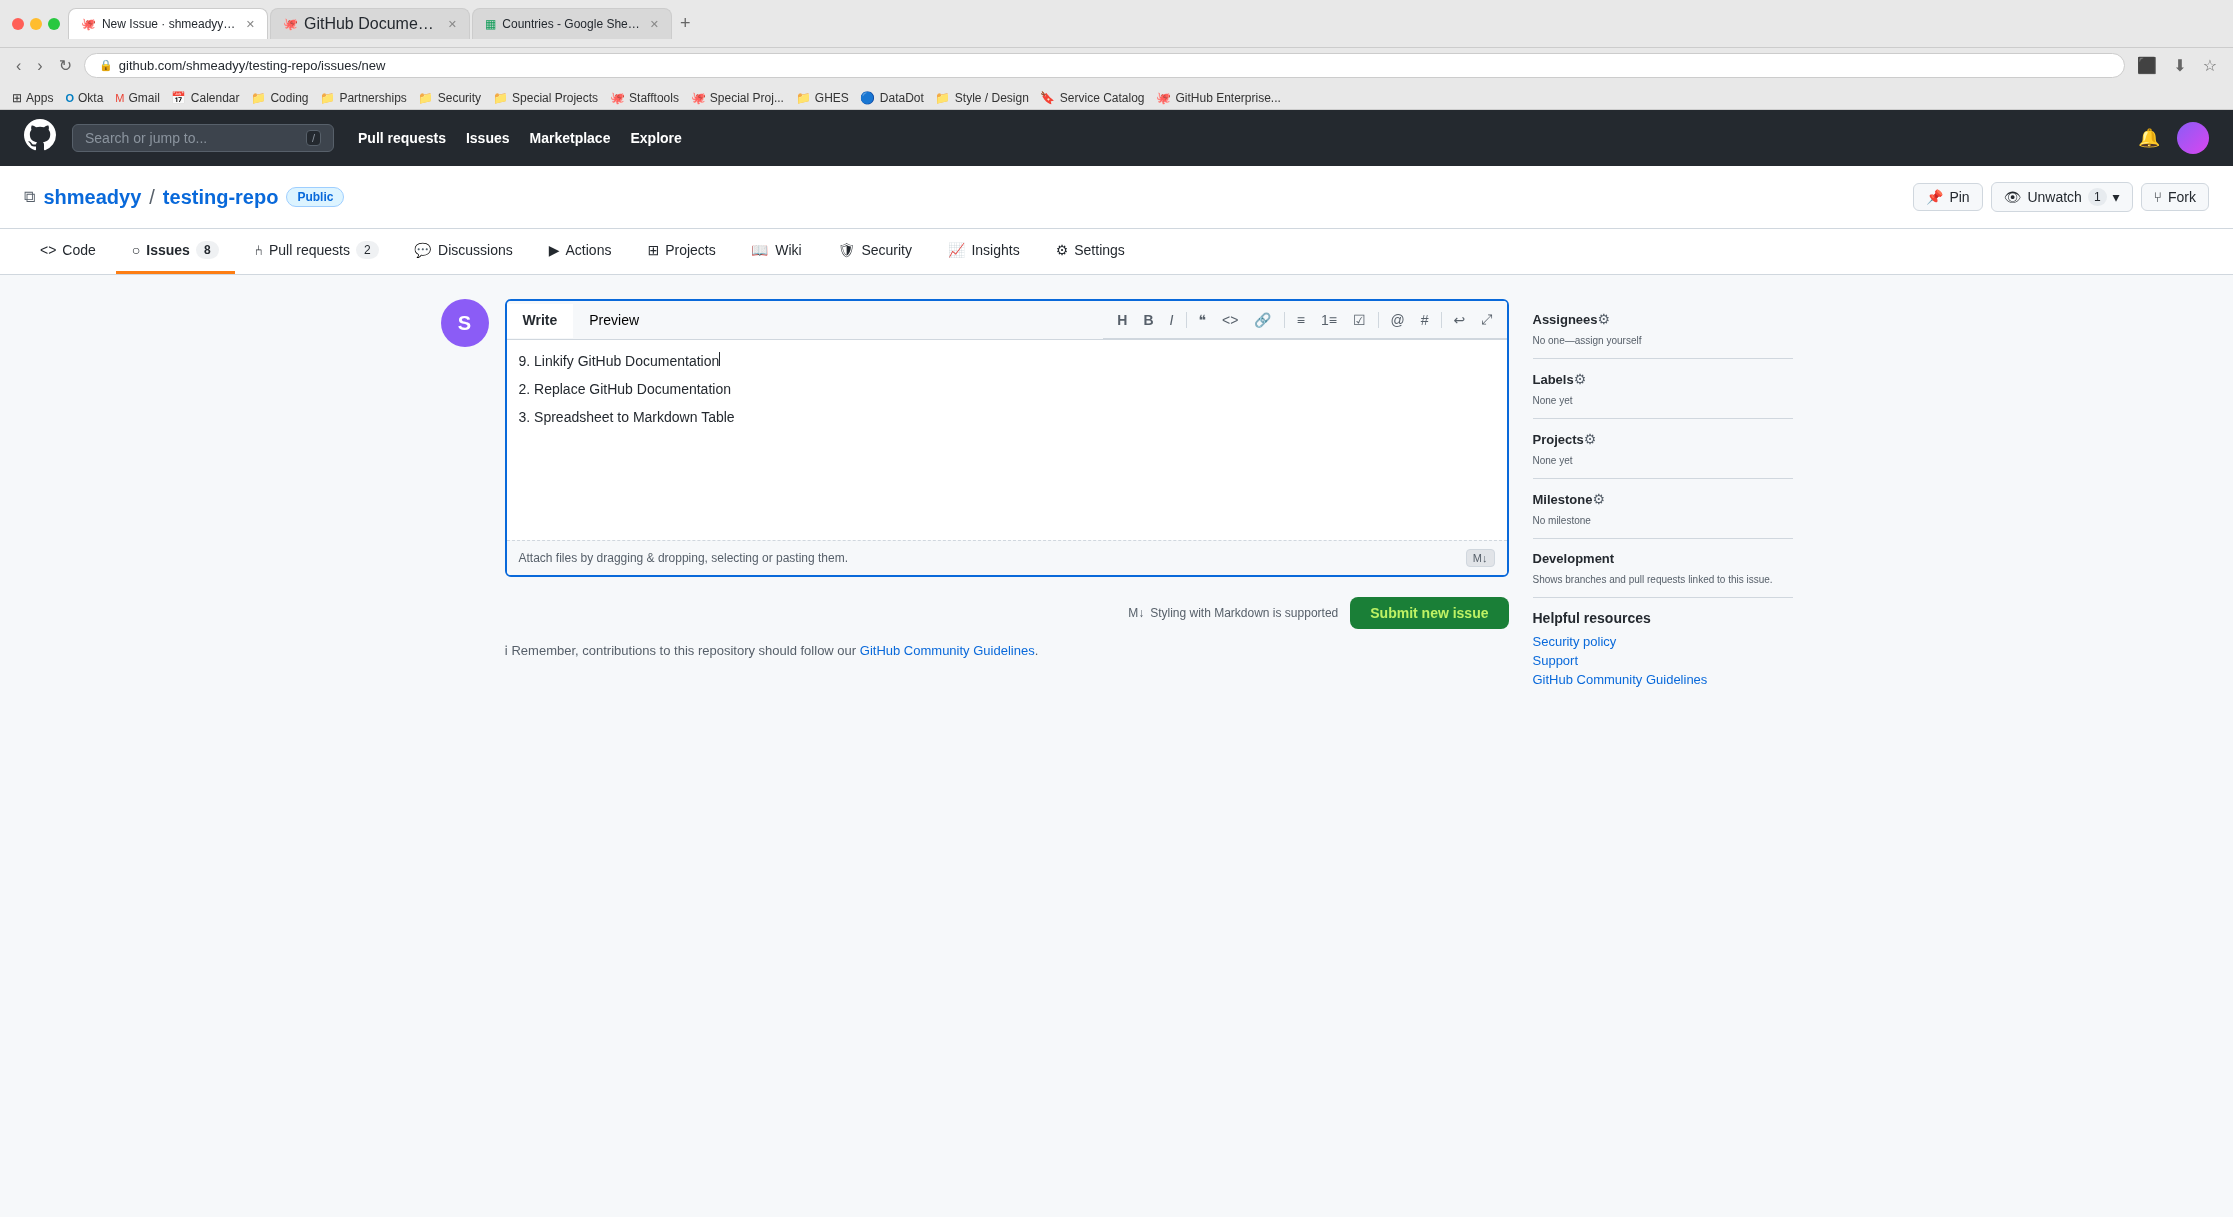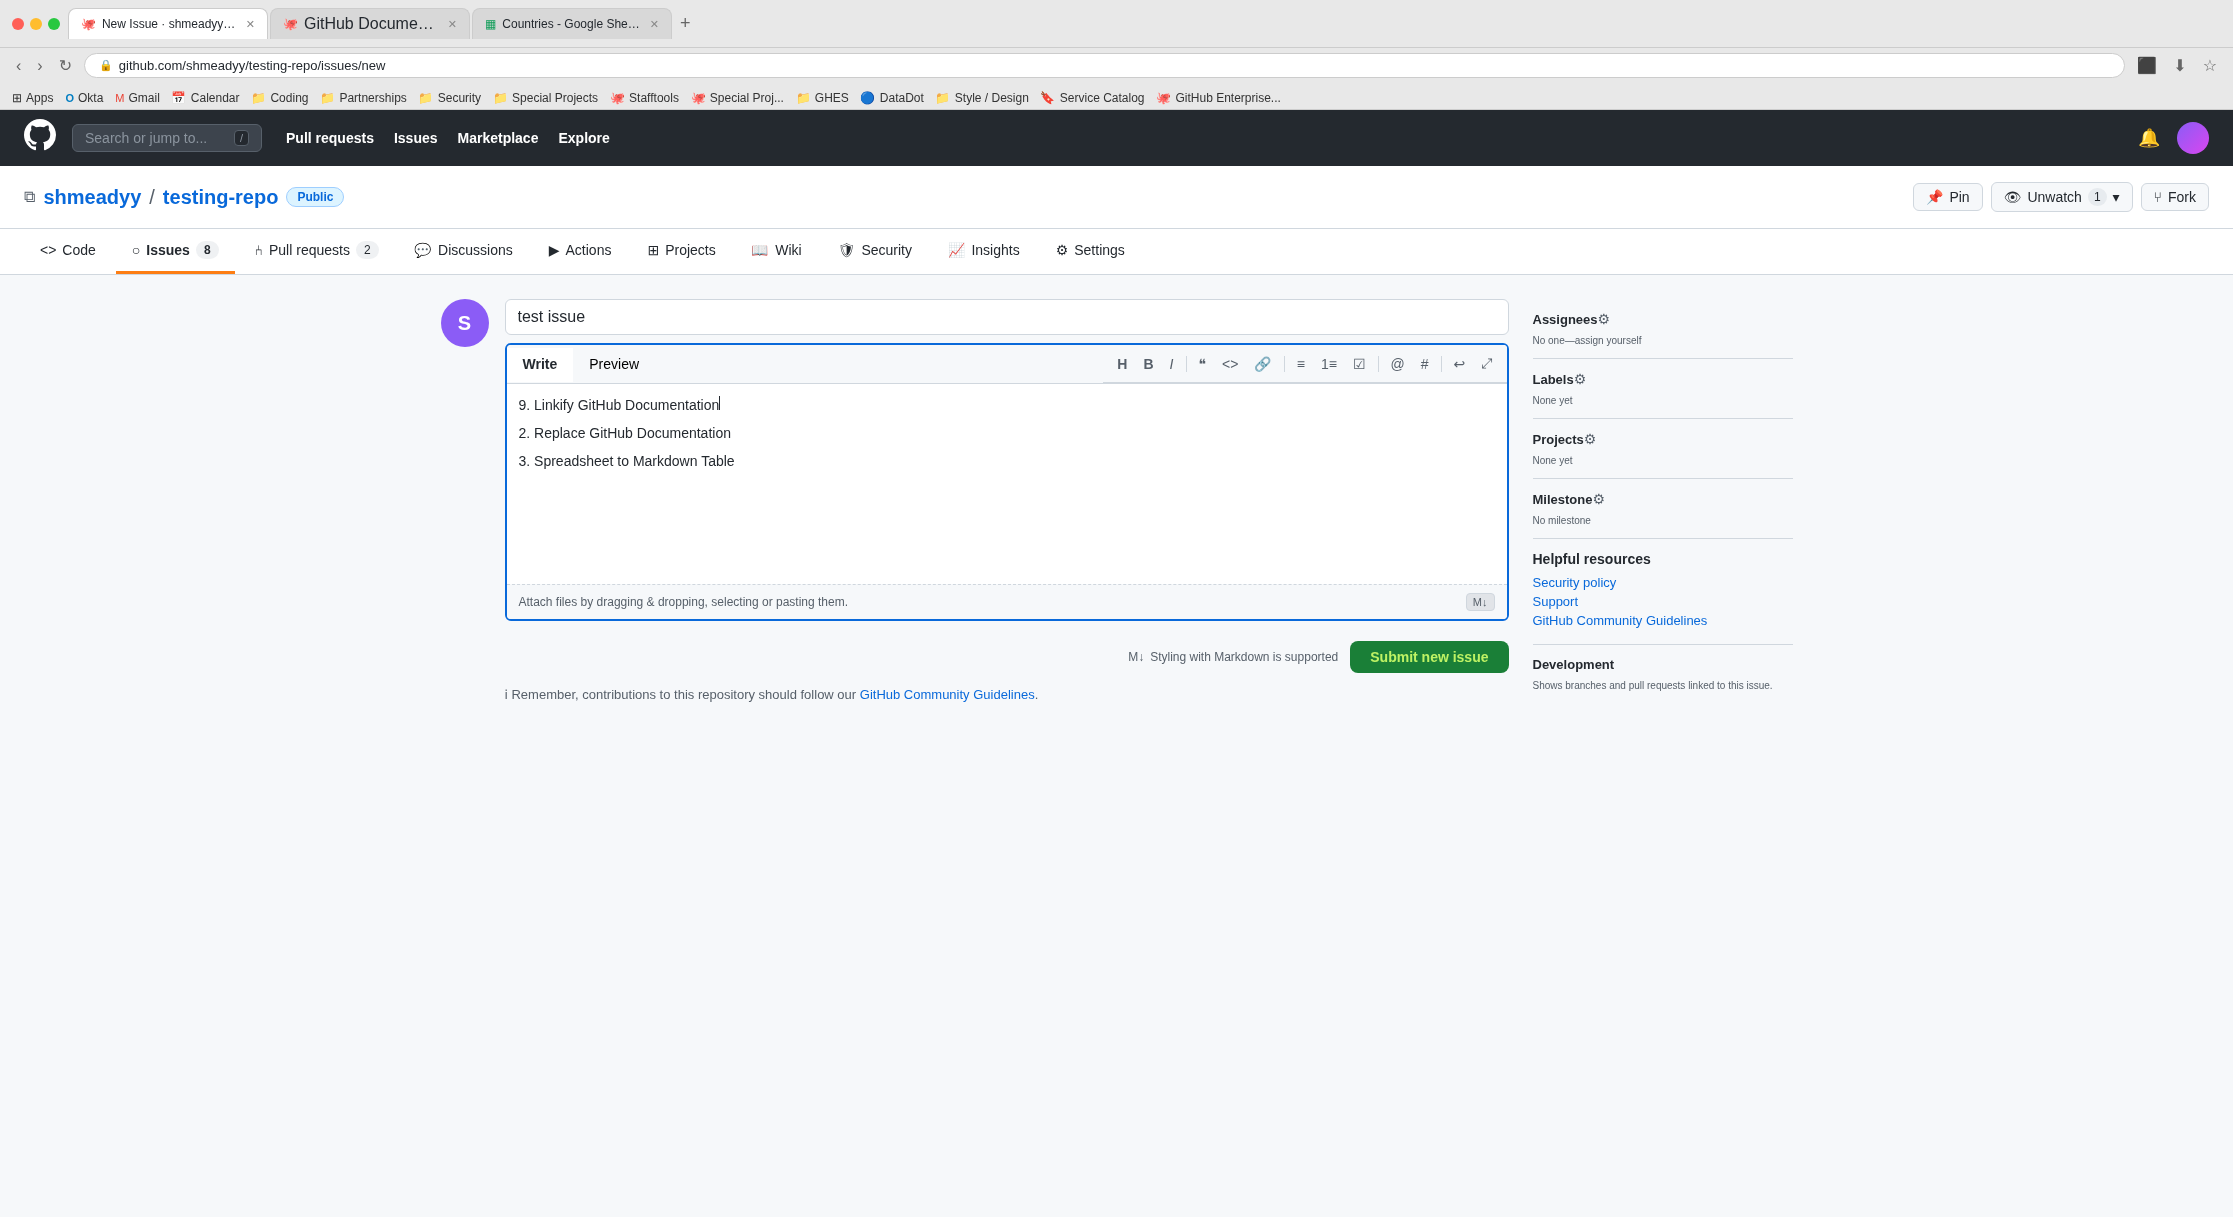--- a/index.html
+++ b/index.html
@@ -21,21 +21,21 @@
     .address-bar-row { background: #e8e8e8; padding: 4px 12px 8px; display: flex; align-items: center; gap: 8px; }
     .nav-btn { background: none; border: none; color: #666; cursor: pointer; font-size: 16px; padding: 4px; }
     .address-bar { flex: 1; background: #fff; border: 1px solid #ccc; border-radius: 20px; padding: 4px 14px; font-size: 13px; display: flex; align-items: center; gap: 6px; }
     .address-bar .lock { color: #666; font-size: 11px; }
     .bookmarks-bar { background: #e8e8e8; padding: 4px 12px; display: flex; gap: 12px; align-items: center; border-bottom: 1px solid #ccc; font-size: 12px; overflow: hidden; }
     .bookmark-item { display: flex; align-items: center; gap: 4px; cursor: pointer; white-space: nowrap; color: #333; }
 
     
     .gh-header { background: #24292f; padding: 0 24px; display: flex; align-items: center; gap: 16px; height: 56px; }
     .gh-logo { color: white; font-size: 24px; cursor: pointer; }
-    .gh-search { background: #3d444d; border: 1px solid #57606a; border-radius: 6px; padding: 5px 12px; color: #8b949e; font-size: 14px; width: 190px; display: flex; align-items: center; justify-content: space-between; cursor: pointer; }
+    .gh-search { background: #3d444d; border: 1px solid #57606a; border-radius: 6px; padding: 5px 12px; color: #8b949e; font-size: 14px; width: 262px; display: flex; align-items: center; justify-content: space-between; cursor: pointer; }
     .gh-search-shortcut { background: #24292f; border: 1px solid #57606a; border-radius: 4px; padding: 1px 5px; font-size: 11px; color: #8b949e; }
     .gh-nav { display: flex; gap: 20px; margin-left: 8px; }
     .gh-nav-item { color: white; text-decoration: none; font-size: 14px; font-weight: 600; cursor: pointer; }
     .gh-header-right { margin-left: auto; display: flex; align-items: center; gap: 16px; }
     .gh-icon-btn { background: none; border: none; color: #ccc; font-size: 18px; cursor: pointer; }
     .gh-avatar { width: 32px; height: 32px; border-radius: 50%; background: #6e7681; cursor: pointer; overflow: hidden; }
 
     
     .repo-header { background: #fff; border-bottom: 1px solid #d0d7de; padding: 16px 24px; display: flex; align-items: center; justify-content: space-between; }
     .repo-breadcrumb { display: flex; align-items: center; gap: 8px; font-size: 20px; }
@@ -303,21 +303,20 @@
 </div>
 
 <div class="main-content">
 
   <div class="issue-form">
     <div class="avatar-col">
       <div class="avatar-placeholder">S</div>
     </div>
     <div class="form-col">
       
-      <input class="issue-title-input" type="text" value="test issue" style="">
 
       
       <div class="editor-container">
 
         <div style="display:flex; align-items:center; background:#f6f8fa; border-bottom:1px solid #d0d7de;">
           <div class="editor-tabs" style="border-bottom:none; flex:1;">
             <button class="editor-tab active">Write</button>
             <button class="editor-tab">Preview</button>
           </div>
           <div class="editor-toolbar">
@@ -407,26 +406,26 @@
 
     <div class="sidebar-section">
       <div class="sidebar-section-header">
         <span class="sidebar-section-title">Milestone</span>
         <button class="sidebar-gear">⚙</button>
       </div>
       <div class="sidebar-value">No milestone</div>
     </div>
 
     <div class="sidebar-section">
+      <div class="sidebar-section-header">
+        <span class="sidebar-section-title">Development</span>
+      </div>
+      <div class="sidebar-value">Shows branches and pull requests linked to this issue.</div>
+    </div>
+
+    <div class="sidebar-section">
       <div class="helpful-title">Helpful resources</div>
       <a class="sidebar-link" href="#">Security policy</a>
       <a class="sidebar-link" href="#">Support</a>
       <a class="sidebar-link" href="#">GitHub Community Guidelines</a>
     </div>
-
-    <div class="sidebar-section">
-      <div class="sidebar-section-header">
-        <span class="sidebar-section-title">Development</span>
-      </div>
-      <div class="sidebar-value">Shows branches and pull requests linked to this issue.</div>
-    </div>
   </div>
 </div>
 
 </body></html>

